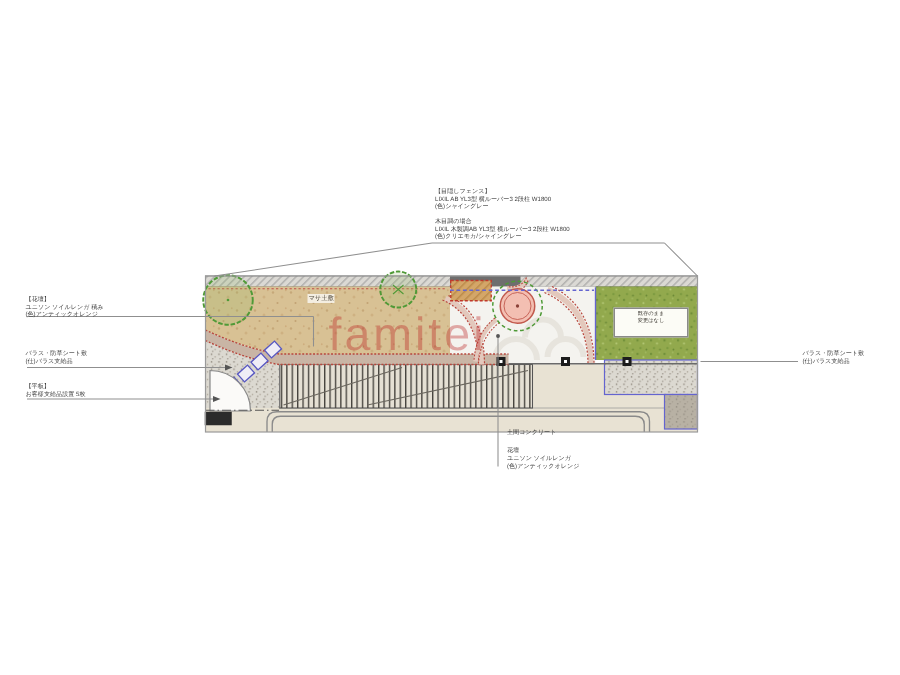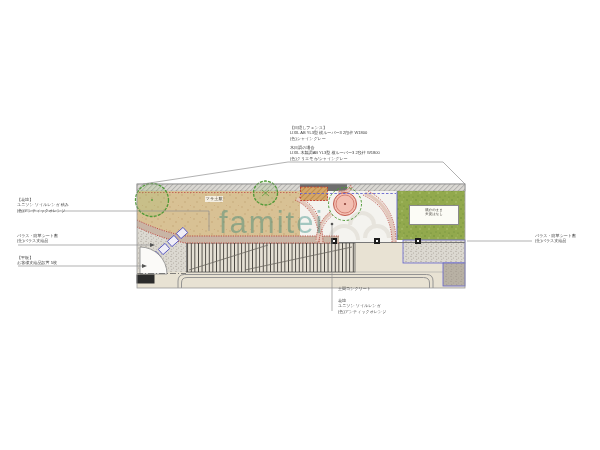--- a/index.html
+++ b/index.html
@@ -10,21 +10,21 @@
        transform-origin:0 0;transform:scale(.58);white-space:nowrap;}
   .ann div{margin:0;padding:0;}
   .masa{position:absolute;font-size:7px;color:#4a4438;transform-origin:0 0;transform:scale(.6);
         background:rgba(255,255,255,.72);padding:0 1px;white-space:nowrap;}
   .lawn-note{position:absolute;left:409px;top:205px;width:48px;height:18px;
              background:#fcfcf6;border:.5px solid #8a8a8a;overflow:hidden;}
   .lawn-note .inner{position:absolute;left:0;top:1px;width:96px;text-align:center;
                     font-size:7px;line-height:1.35;color:#44403a;
                     transform-origin:0 0;transform:scale(.5);}
   .watermark{position:absolute;left:219px;top:205px;font-size:31px;letter-spacing:2px;
-             color:#0f766e;opacity:.35;font-family:"Liberation Sans",sans-serif;}
+             color:#b91c1c;opacity:.35;font-family:"Liberation Sans",sans-serif;}
 </style>
 </head>
 <body>
 
 <div id="stage">
 
   <svg id="plansvg" width="600" height="450" viewBox="0 0 600 450">
     <defs>
       <pattern id="stip" width="5" height="5" patternUnits="userSpaceOnUse">
         <circle cx="1" cy="1.2" r="0.55" fill="#968f84"></circle>

